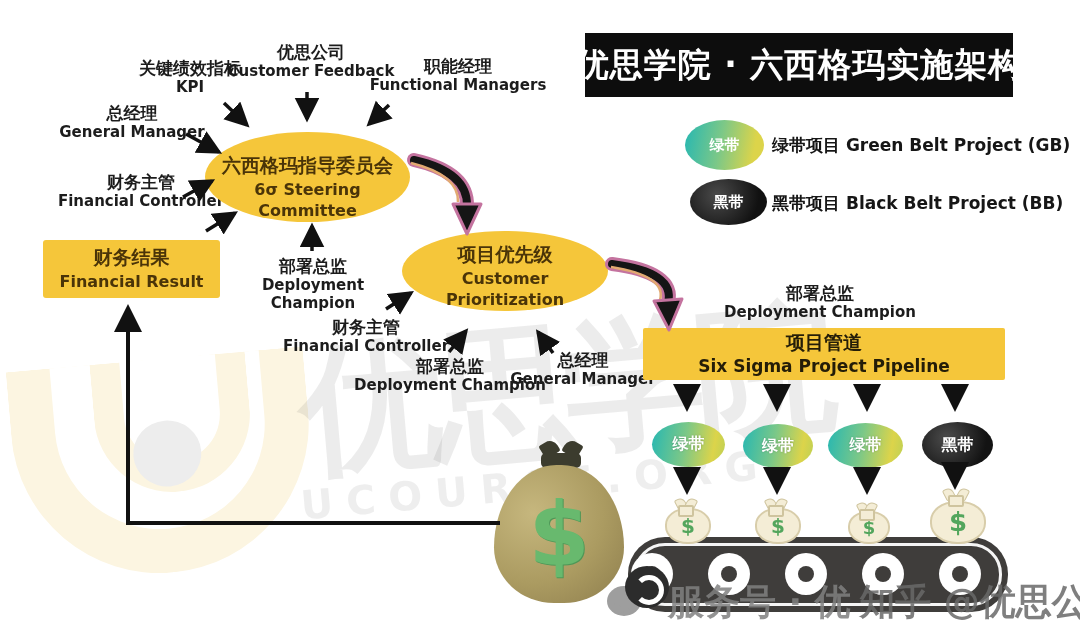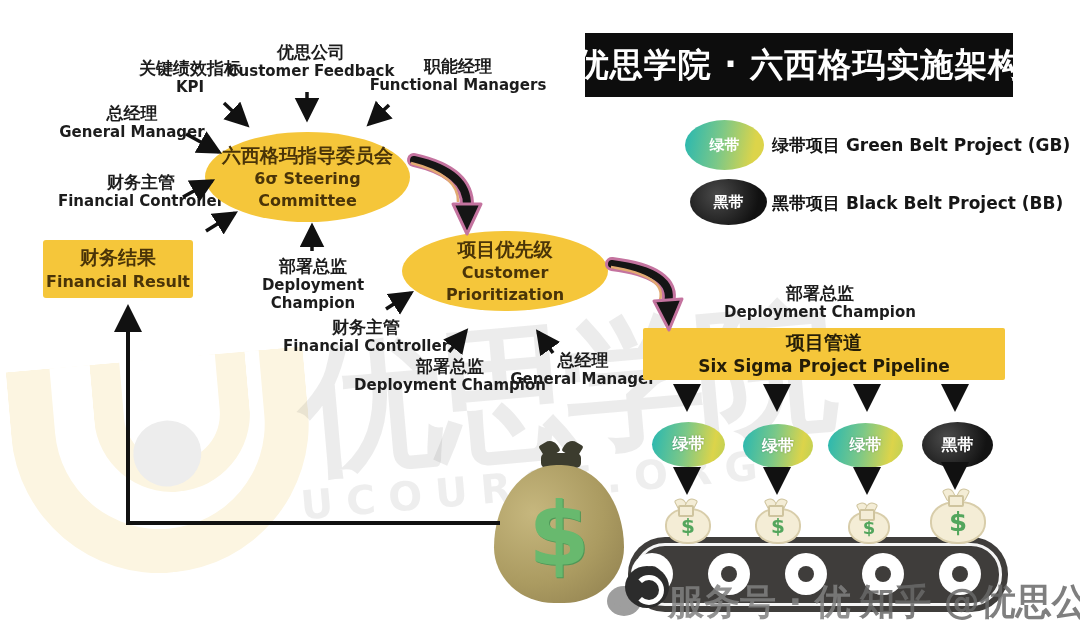--- a/index.html
+++ b/index.html
@@ -23,21 +23,21 @@
   .legend-badge.green{background:linear-gradient(100deg,#2fb9ae 5%,#7cc887 45%,#dcd44a 85%);}
   .legend-badge.black{background:radial-gradient(circle at 35% 35%,#4a4a4a,#111 72%);}
   .legend-label{position:absolute;font-size:17px;font-weight:bold;color:#161616;white-space:nowrap;z-index:3;}
   
   .lbl{position:absolute;text-align:center;font-weight:bold;color:#1c1c1c;line-height:1.2;z-index:3;}
   .lbl .zh{display:block;font-size:17px;}
   .lbl .en{display:block;font-size:15px;}
   
   .ynode{position:absolute;background:#f5c63a;display:flex;flex-direction:column;align-items:center;
          justify-content:center;text-align:center;z-index:3;color:#4a3408;font-weight:bold;line-height:1.35;}
-  .ellipse{border-radius:50%;}
+  .ellipse{border-radius:50%;justify-content:flex-end;}
   .ynode .zh{font-size:19px;display:block;}
   .ynode .en{font-size:16px;display:block;}
   
   .belt-ellipse{position:absolute;border-radius:50%;display:flex;align-items:center;justify-content:center;
          color:#fff;font-size:16px;font-weight:bold;z-index:3;text-shadow:0 0 2px rgba(0,0,0,.25);}
   .belt-ellipse.green{background:linear-gradient(100deg,#2fb9ae 5%,#7cc887 45%,#dcd44a 82%,#bcd055 100%);}
   .belt-ellipse.black{background:radial-gradient(circle at 35% 35%,#4c4c4c,#131313 72%);}
   
   .belt{position:absolute;left:628px;top:537px;width:380px;height:75px;background:#3f3d3b;border-radius:37px;z-index:3;}
   .belt-inner{position:absolute;inset:6px;border:3px solid rgba(255,255,255,.95);border-radius:31px;}
@@ -121,21 +121,21 @@
   <div class="lbl" style="left:218px;top:256px;width:190px;">
     <span class="zh">部署总监</span>
     <span class="en">Deployment Champion</span>
   </div>
 
   <div class="ynode ellipse" style="left:205px;top:132px;width:205px;height:90px;">
     <span class="zh">六西格玛指导委员会</span>
     <span class="en">6σ Steering Committee</span>
   </div>
 
-  <div class="ynode" style="left:43px;top:240px;width:150px;height:58px;border-radius:3px;">
+  <div class="ynode" style="left:43px;top:240px;width:177px;height:58px;border-radius:3px;">
     <span class="zh">财务结果</span>
     <span class="en">Financial Result</span>
   </div>
 
   <div class="ynode ellipse" style="left:402px;top:231px;width:206px;height:80px;">
     <span class="zh">项目优先级</span>
     <span class="en">Customer Prioritization</span>
   </div>
 
   <div class="lbl" style="left:276px;top:317px;width:180px;">

